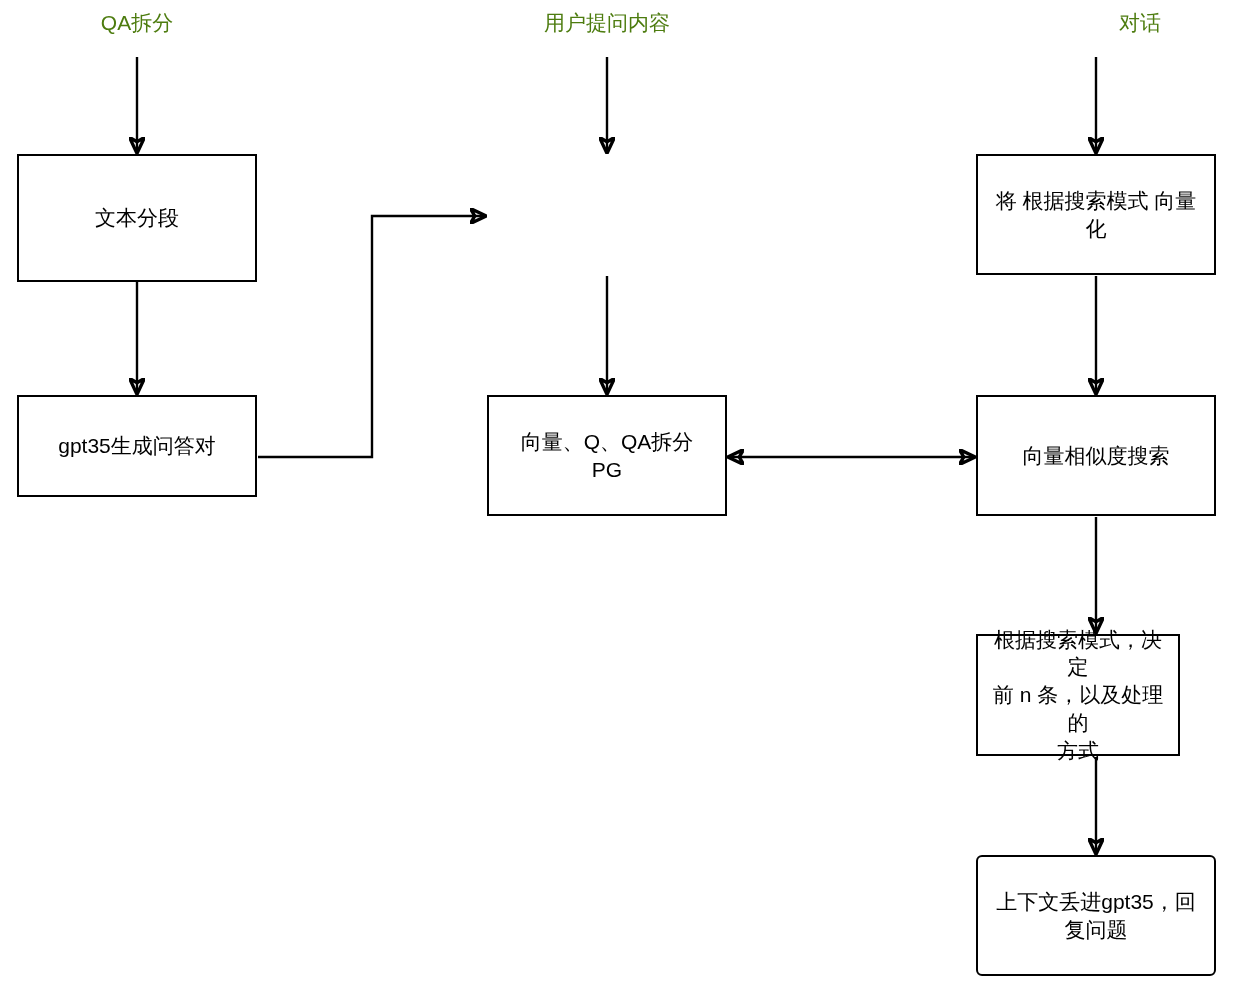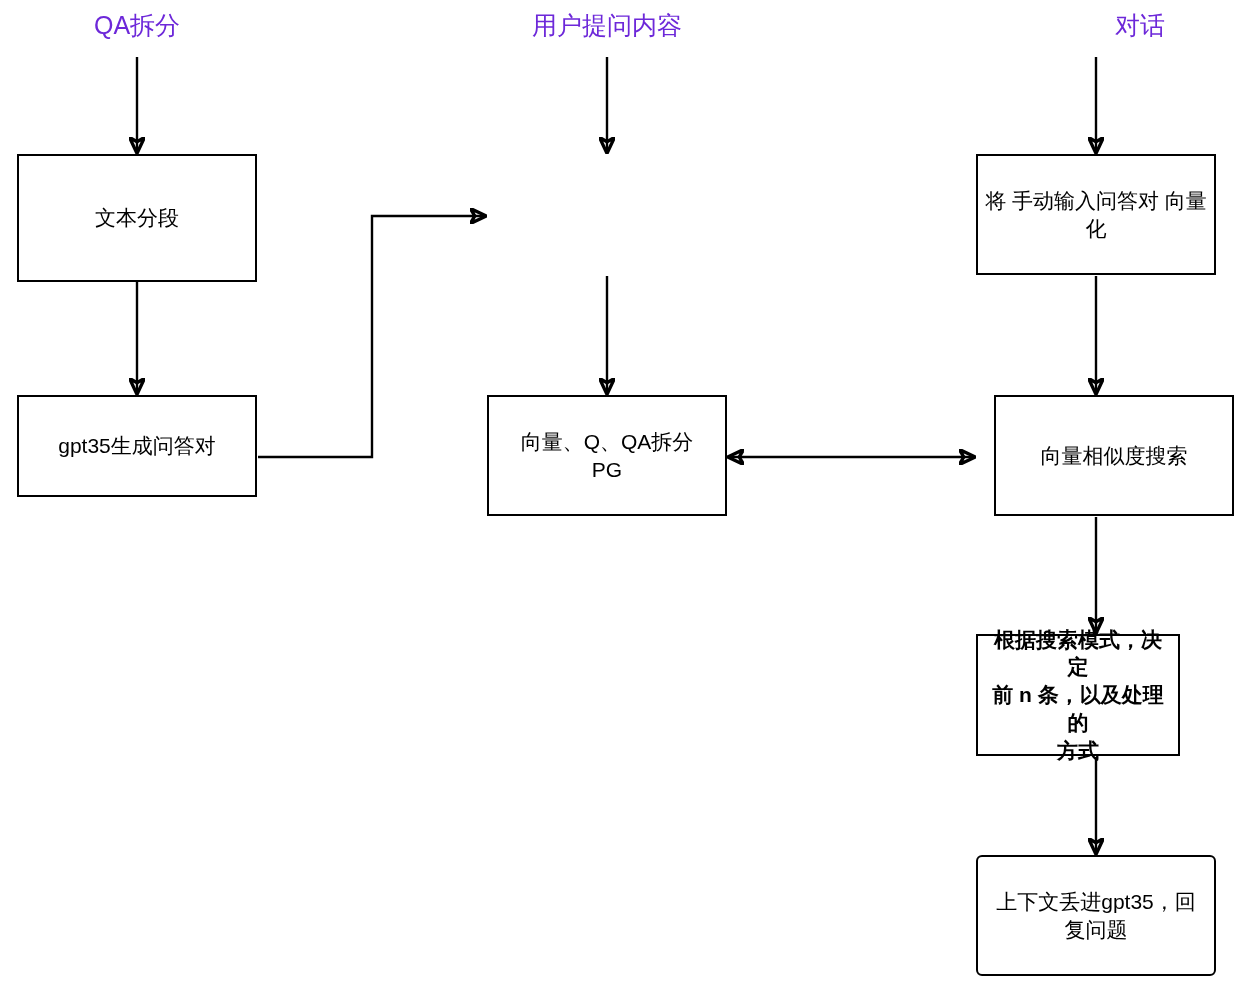--- a/index.html
+++ b/index.html
@@ -29,22 +29,22 @@
     line-height: 1.32;
     padding: 2px 6px;
   }
   .node .node-label {
     display: block;
     width: 100%;
     white-space: pre-line;
   }
   .edge-label {
     position: absolute;
-    color: #6d28d9;
-    font-size: 25px;
+    color: #4d7c0f;
+    font-size: 21px;
     line-height: 1.2;
     text-align: center;
     white-space: nowrap;
     transform: translateX(-50%);
   }
   svg.edges {
     position: absolute;
     left: 0;
     top: 0;
     width: 1234px;
@@ -110,29 +110,29 @@
     <span class="node-label">gpt35生成问答对</span>
   </div>
 
 
   <div class="node" style="left:487px; top:395px; width:240px; height:121px;">
     <span class="node-label">向量、Q、QA拆分
 PG</span>
   </div>
 
   <div class="node" style="left:976px; top:154px; width:240px; height:121px;">
-    <span class="node-label">将 手动输入问答对 向量
+    <span class="node-label">将 根据搜索模式 向量
 化</span>
   </div>
 
-  <div class="node" style="left:976px; top:395px; width:240px; height:121px;margin-left:18px;">
+  <div class="node" style="left:976px; top:395px; width:240px; height:121px;">
     <span class="node-label">向量相似度搜索</span>
   </div>
 
-  <div class="node" style="left:976px; top:634px; width:204px; height:122px;font-weight:bold;">
+  <div class="node" style="left:976px; top:634px; width:204px; height:122px;">
     <span class="node-label">根据搜索模式，决定
 前 n 条，以及处理的
 方式</span>
   </div>
 
   <div class="node" style="left:976px; top:855px; width:240px; height:121px;border-radius:6px;">
     <span class="node-label">上下文丢进gpt35，回
 复问题</span>
   </div>
 

